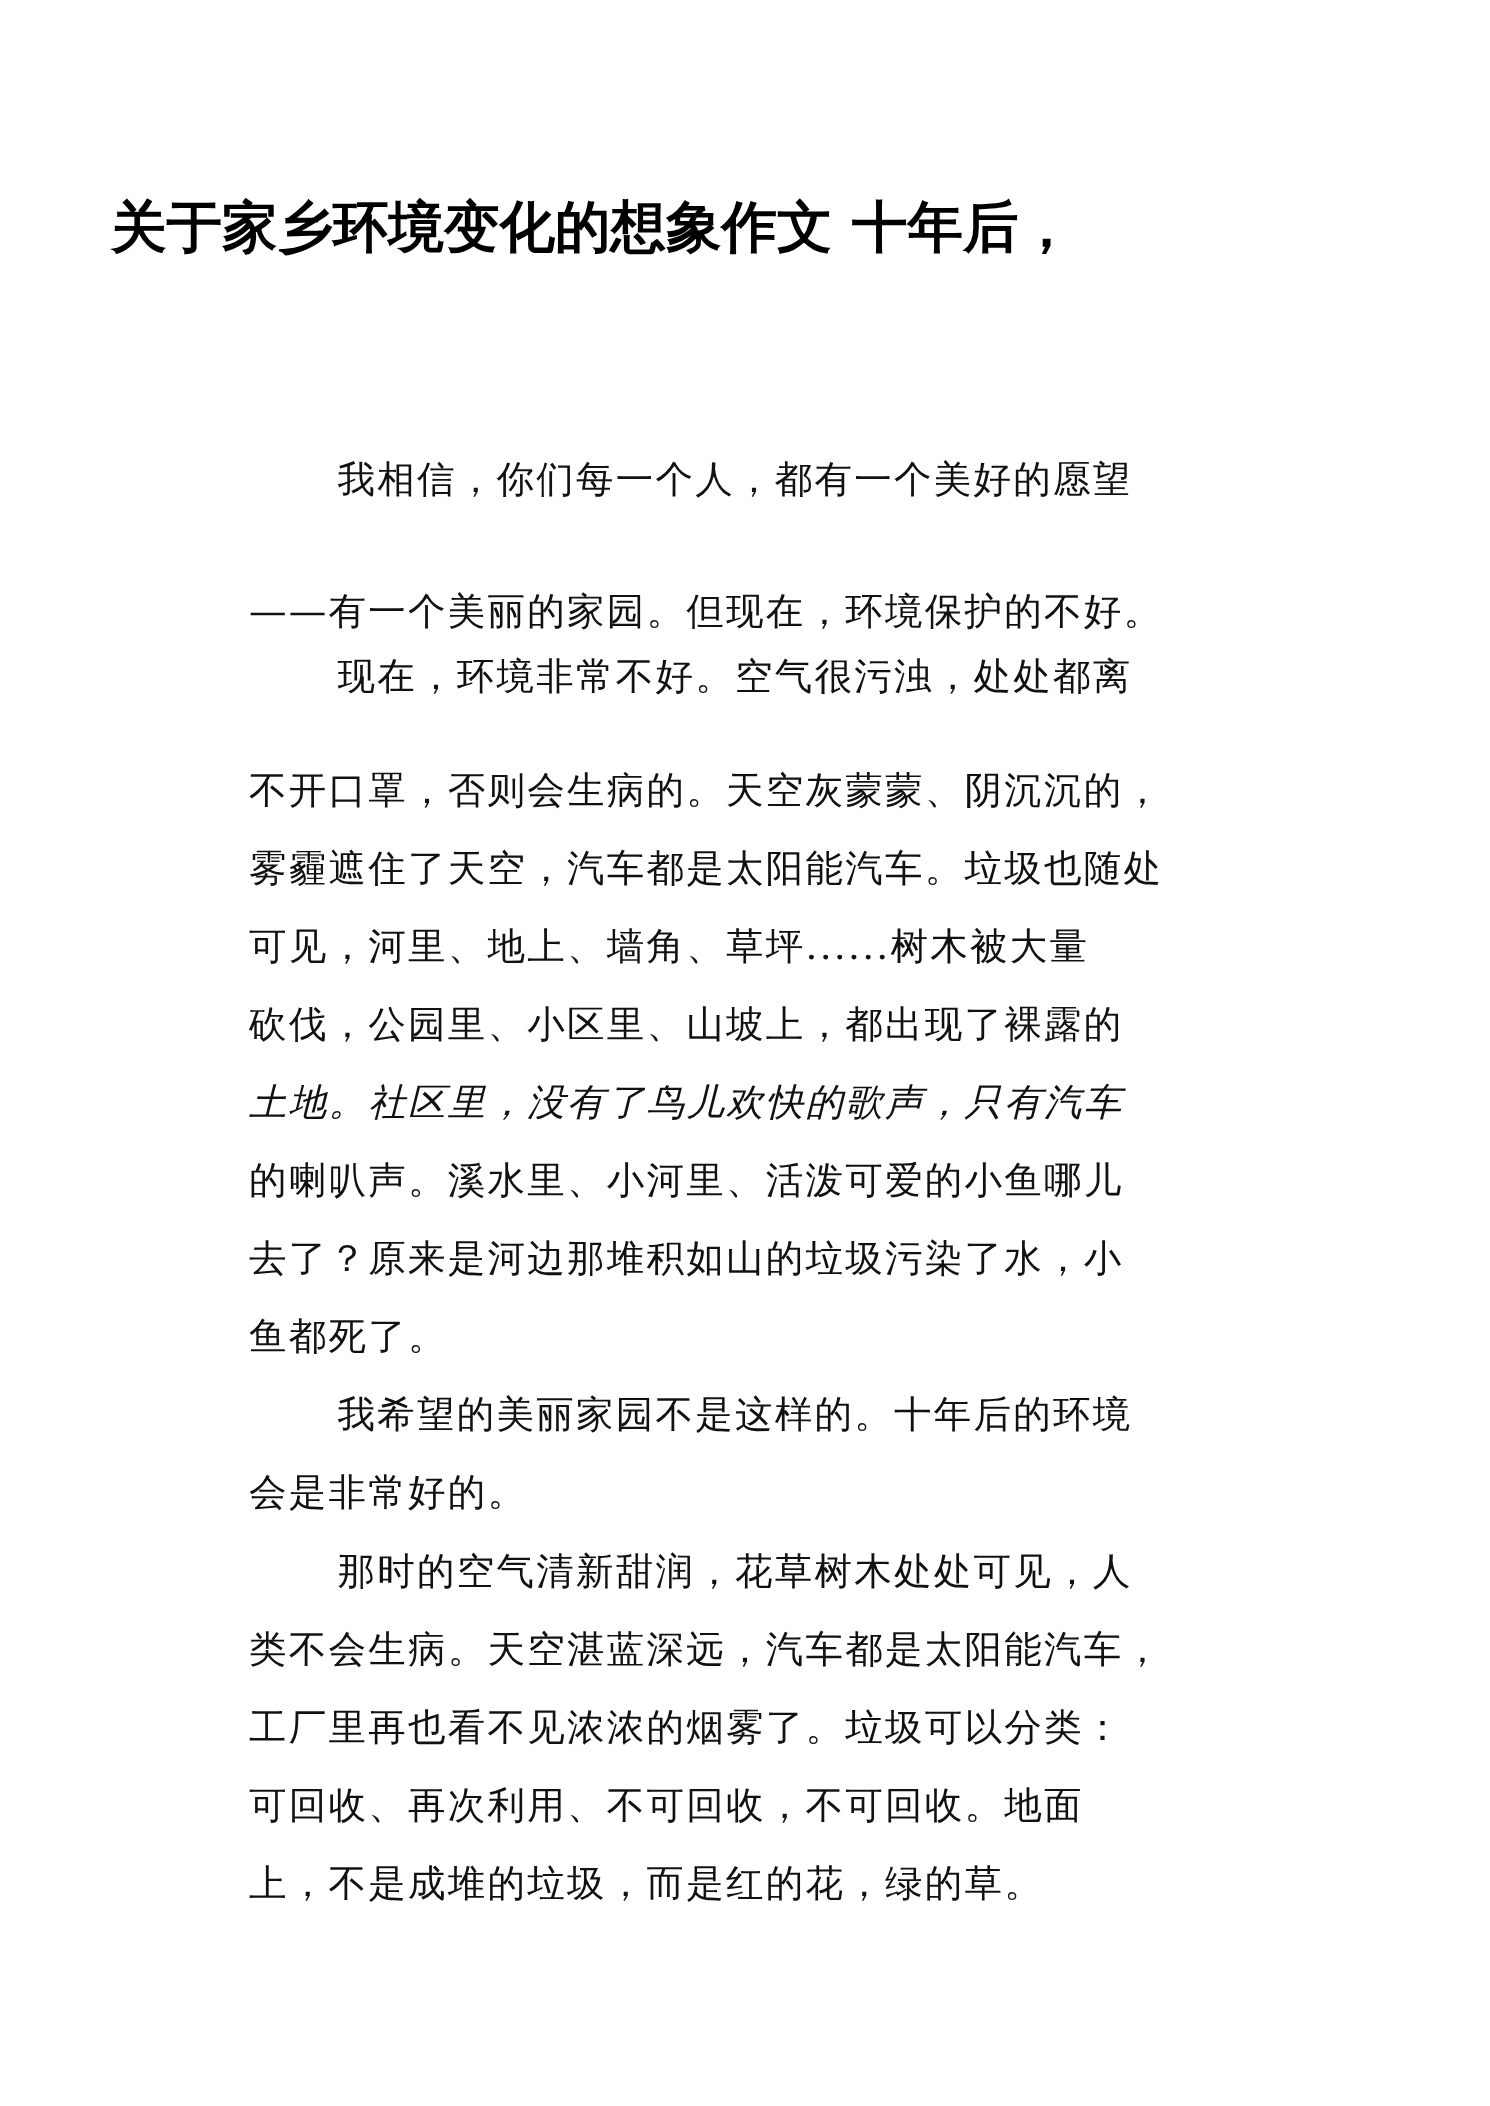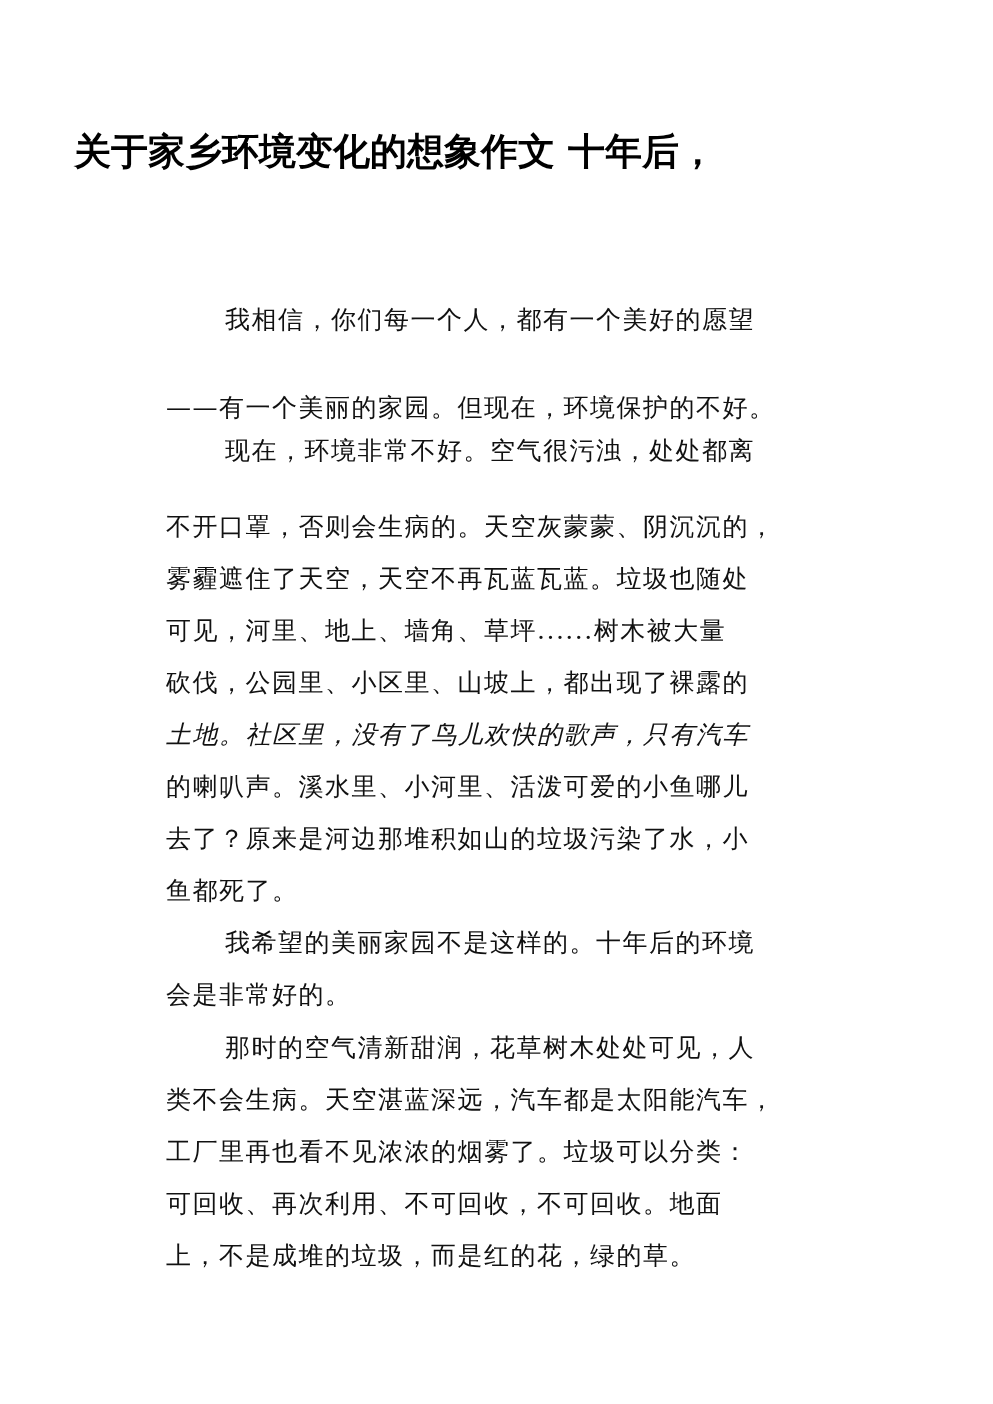--- a/index.html
+++ b/index.html
@@ -27,21 +27,21 @@
   <div class="title-line" style="top:130px;">关于家乡环境变化的想象作文 十年后，</div>
 
   <div>
     <div class="line indent" style="top:302px;">我相信，你们每一个人，都有一个美好的愿望</div>
     <div class="line" style="top:358px;margin-top:32px;">——有一个美丽的家园。但现在，环境保护的不好。</div>
   </div>
 
   <div>
     <div class="line indent" style="top:433px;">现在，环境非常不好。空气很污浊，处处都离</div>
     <div class="line" style="top:509px;">不开口罩，否则会生病的。天空灰蒙蒙、阴沉沉的，</div>
-    <div class="line" style="top:561px;">雾霾遮住了天空，天空不再瓦蓝瓦蓝。垃圾也随处</div>
+    <div class="line" style="top:561px;">雾霾遮住了天空，汽车都是太阳能汽车。垃圾也随处</div>
     <div class="line" style="top:613px;">可见，河里、地上、墙角、草坪......树木被大量</div>
     <div class="line" style="top:665px;">砍伐，公园里、小区里、山坡上，都出现了裸露的</div>
     <div class="line" style="top:717px;font-style:italic;">土地。社区里，没有了鸟儿欢快的歌声，只有汽车</div>
     <div class="line" style="top:769px;">的喇叭声。溪水里、小河里、活泼可爱的小鱼哪儿</div>
     <div class="line" style="top:821px;">去了？原来是河边那堆积如山的垃圾污染了水，小</div>
     <div class="line" style="top:873px;">鱼都死了。</div>
   </div>
 
   <div>
     <div class="line indent" style="top:925px;">我希望的美丽家园不是这样的。十年后的环境</div>

